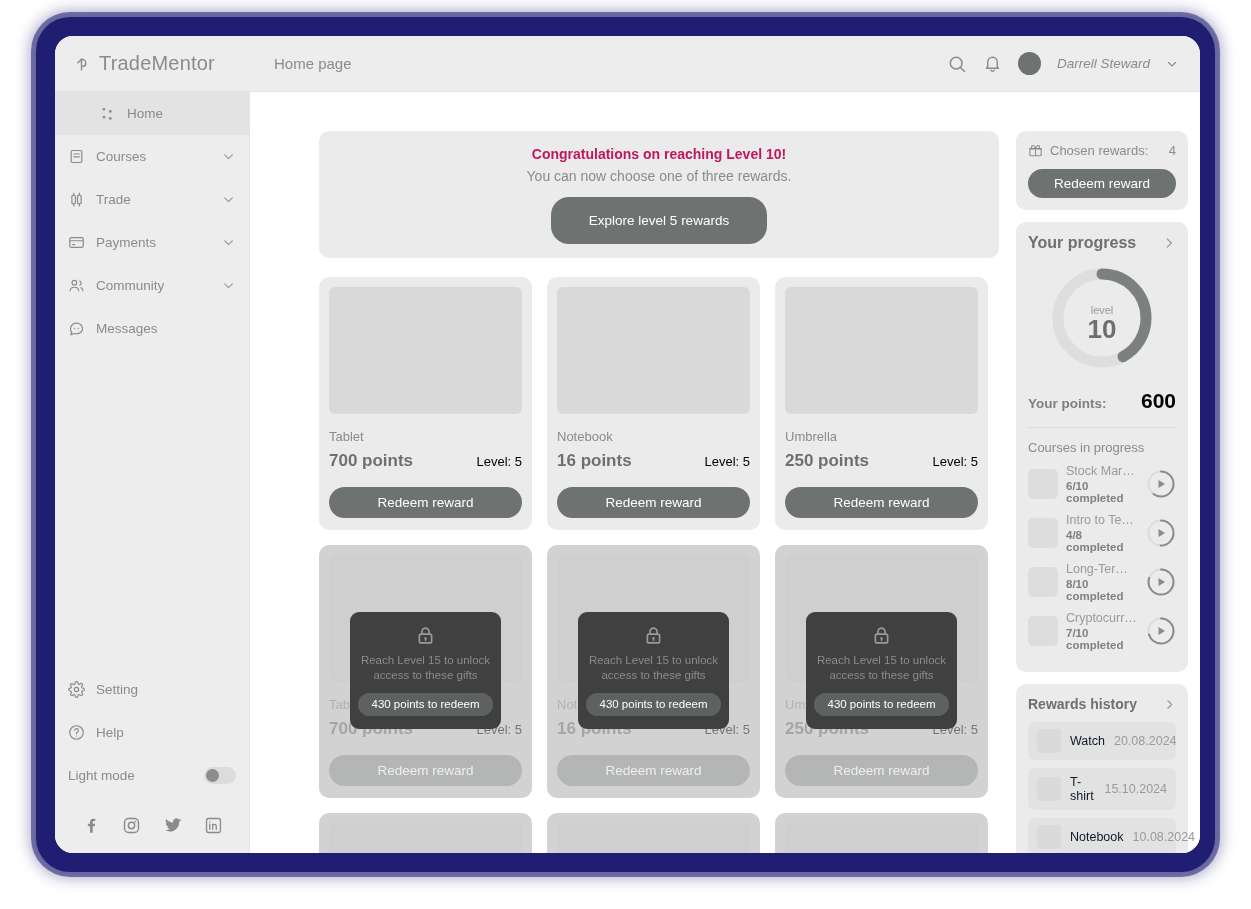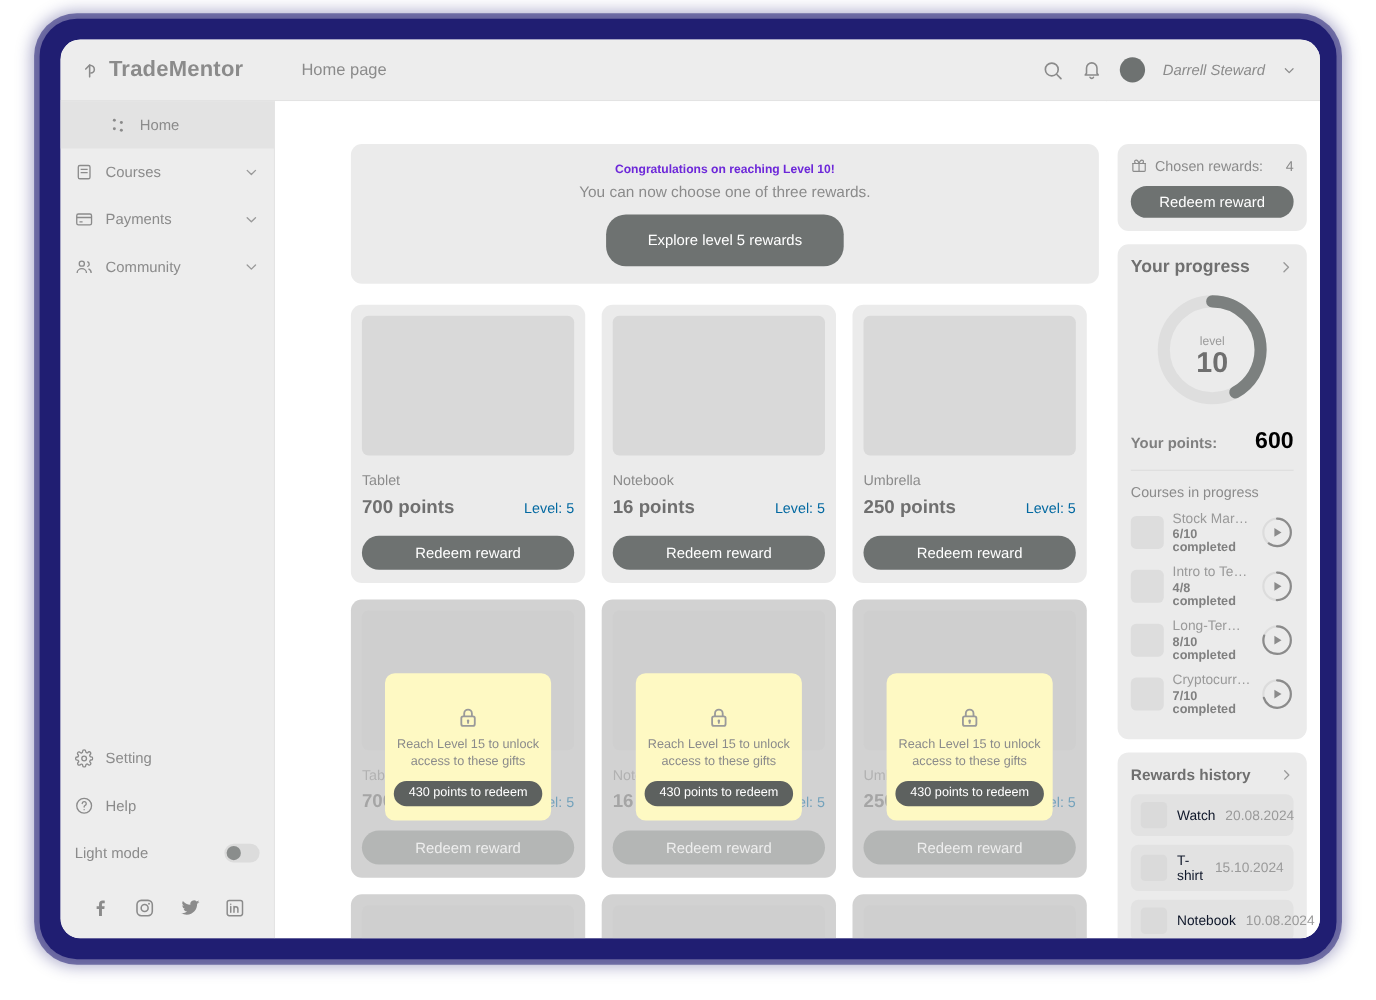--- a/index.html
+++ b/index.html
@@ -24,21 +24,21 @@
     background-image: radial-gradient(#d7d7d7 0.6px, transparent 0.7px);
     background-size: 7px 7px;
   }
   
   #topbar {
     position: absolute; left: 0; top: 0; width: 1145px; height: 56px;
     background: #ededed; border-bottom: 1px solid #e2e2e2;
     display: flex; align-items: center;
   }
   .brand { display: flex; align-items: center; gap: 9px; width: 195px; padding-left: 18px; }
-  .brand-name { font-size: 20px; font-weight: 700; color: #8b8b8b; letter-spacing: .2px; }
+  .brand-name { font-size: 20px; font-weight: 400; color: #8b8b8b; letter-spacing: .2px; }
   .breadcrumb { font-size: 15px; color: #8b8b8b; margin-left: 24px; }
   .top-right { margin-left: auto; display: flex; align-items: center; gap: 16px; padding-right: 22px; }
   .avatar { width: 23px; height: 23px; border-radius: 50%; background: #6e7271; }
   .user-name { font-size: 13.5px; color: #8b8b8b; font-style: italic; }
   .ico { display: inline-flex; align-items: center; justify-content: center; }
   
   #sidebar {
     position: absolute; left: 0; top: 56px; width: 195px; height: 761px;
     background: #ededed; border-right: 1px solid #e4e4e4;
   }
@@ -63,48 +63,48 @@
   .socials { display: flex; align-items: center; justify-content: space-around; padding: 18px 16px 8px; }
   
   #main {
     position: absolute; left: 195px; top: 56px; width: 756px; height: 761px;
     background: #ffffff; padding: 39px 16px 0 69px; overflow: hidden;
   }
   .banner {
     width: 680px; height: 127px; background: #ebebeb; border-radius: 10px;
     display: flex; flex-direction: column; align-items: center; justify-content: center;
   }
-  .banner-title { font-size: 11px; font-weight: 700; color: #6d28d9; margin-bottom: 6px; }
+  .banner-title { font-size: 14px; font-weight: 700; color: #be185d; margin-bottom: 6px; }
   .banner-sub { font-size: 14px; color: #8b8b8b; margin-bottom: 13px; }
   .btn-dark {
     background: #6e7271; color: #ffffff; border: none; border-radius: 18px;
     font-size: 13.5px; font-family: inherit; cursor: pointer;
   }
   .banner-btn { width: 216px; height: 47px; }
   .grid { display: grid; grid-template-columns: repeat(3, 213px); gap: 15px; margin-top: 19px; }
   .card {
     position: relative; background: #ebebeb; border-radius: 10px; padding: 10px;
     height: 253px; overflow: hidden;
   }
   .card-img { height: 127px; background: #d9d9d9; border-radius: 6px; }
   .card-name { font-size: 13px; color: #8b8b8b; margin-top: 15px; }
   .card-row { display: flex; align-items: baseline; margin-top: 7px; }
   .card-points { font-size: 17px; font-weight: 700; color: #6f6f6f; }
-  .card-level { margin-left: auto; font-size: 13px; color: #0369a1; }
+  .card-level { margin-left: auto; font-size: 13px; color: #000000; }
   .card-btn { width: 100%; height: 31px; margin-top: 16px; }
   
   .card.locked .card-img { background: #cfcfcf; }
   .card.locked { background: #d2d2d2; }
   .card.locked .card-name,
   .card.locked .card-points,
   .card.locked .card-level { opacity: .45; }
   .card.locked .card-btn { background: #b4b6b5; color: #eeeeee; }
   .lock-overlay {
     position: absolute; left: 31px; top: 67px; width: 151px;
-    background: #fef9c3; border-radius: 9px; padding: 30px 10px 13px;
+    background: #404040; border-radius: 9px; padding: 13px 10px 13px;
     display: flex; flex-direction: column; align-items: center; text-align: center;
   }
   .lock-text { font-size: 11.5px; color: #8b8b8b; line-height: 1.33; margin-top: 7px; }
   .lock-pill {
     margin-top: 9px; background: #5d615f; color: #ffffff; border: none;
     border-radius: 13px; height: 23px; padding: 0 13px; font-size: 11.5px;
     font-family: inherit; cursor: pointer; white-space: nowrap;
   }
   
   #rail {
@@ -200,20 +200,35 @@
             </span>
             <span class="nav-label">Courses</span>
             <span class="ico">
               <svg width="13" height="13" viewBox="0 0 24 24" fill="none" stroke="#9a9a9a" stroke-width="2.2" stroke-linecap="round" stroke-linejoin="round">
                 <path d="M5 9l7 7 7-7"></path>
               </svg>
             </span>
           </div>
           <div class="nav-item">
             <span class="ico">
+              <svg width="17" height="17" viewBox="0 0 24 24" fill="none" stroke="#8b8b8b" stroke-width="1.7" stroke-linecap="round">
+                <path d="M8 3v3M8 18v3M16 3v3M16 18v3"></path>
+                <rect x="5.5" y="6" width="5" height="12" rx="1.5"></rect>
+                <rect x="13.5" y="6" width="5" height="12" rx="1.5"></rect>
+              </svg>
+            </span>
+            <span class="nav-label">Trade</span>
+            <span class="ico">
+              <svg width="13" height="13" viewBox="0 0 24 24" fill="none" stroke="#9a9a9a" stroke-width="2.2" stroke-linecap="round" stroke-linejoin="round">
+                <path d="M5 9l7 7 7-7"></path>
+              </svg>
+            </span>
+          </div>
+          <div class="nav-item">
+            <span class="ico">
               <svg width="17" height="17" viewBox="0 0 24 24" fill="none" stroke="#8b8b8b" stroke-width="1.7">
                 <rect x="2.5" y="5" width="19" height="14" rx="2.2"></rect>
                 <path d="M2.5 9.5h19M6 15h4"></path>
               </svg>
             </span>
             <span class="nav-label">Payments</span>
             <span class="ico">
               <svg width="13" height="13" viewBox="0 0 24 24" fill="none" stroke="#9a9a9a" stroke-width="2.2" stroke-linecap="round" stroke-linejoin="round">
                 <path d="M5 9l7 7 7-7"></path>
               </svg>
@@ -226,20 +241,30 @@
                 <path d="M3 20c0-3.3 2.7-5.5 6-5.5s6 2.2 6 5.5"></path>
                 <path d="M16 5.5a3.3 3.3 0 0 1 0 6.4M17.5 14.8c2.2.7 3.5 2.6 3.5 5.2"></path>
               </svg>
             </span>
             <span class="nav-label">Community</span>
             <span class="ico">
               <svg width="13" height="13" viewBox="0 0 24 24" fill="none" stroke="#9a9a9a" stroke-width="2.2" stroke-linecap="round" stroke-linejoin="round">
                 <path d="M5 9l7 7 7-7"></path>
               </svg>
             </span>
+          </div>
+          <div class="nav-item">
+            <span class="ico">
+              <svg width="17" height="17" viewBox="0 0 24 24" fill="none" stroke="#8b8b8b" stroke-width="1.7" stroke-linejoin="round">
+                <path d="M20.5 12c0 4.2-3.8 7.5-8.5 7.5-1 0-2-.15-2.9-.43L4 21l1.3-3.4A7.2 7.2 0 0 1 3.5 12C3.5 7.8 7.3 4.5 12 4.5s8.5 3.3 8.5 7.5z"></path>
+                <circle cx="9.3" cy="12" r=".9" fill="#8b8b8b" stroke="none"></circle>
+                <circle cx="14.2" cy="12" r=".9" fill="#8b8b8b" stroke="none"></circle>
+              </svg>
+            </span>
+            <span class="nav-label">Messages</span>
           </div>
         </div>
       <div id="nav-bottom">
         <div class="nav-item">
           <span class="ico">
             <svg width="17" height="17" viewBox="0 0 24 24" fill="none" stroke="#8b8b8b" stroke-width="1.7">
               <circle cx="12" cy="12" r="3"></circle>
               <path d="M19.4 15a1.6 1.6 0 0 0 .3 1.8l.1.1a2 2 0 1 1-2.8 2.8l-.1-.1a1.6 1.6 0 0 0-1.8-.3 1.6 1.6 0 0 0-1 1.5V21a2 2 0 1 1-4 0v-.1a1.6 1.6 0 0 0-1-1.5 1.6 1.6 0 0 0-1.8.3l-.1.1a2 2 0 1 1-2.8-2.8l.1-.1a1.6 1.6 0 0 0 .3-1.8 1.6 1.6 0 0 0-1.5-1H3a2 2 0 1 1 0-4h.1a1.6 1.6 0 0 0 1.5-1 1.6 1.6 0 0 0-.3-1.8l-.1-.1a2 2 0 1 1 2.8-2.8l.1.1a1.6 1.6 0 0 0 1.8.3H9a1.6 1.6 0 0 0 1-1.5V3a2 2 0 1 1 4 0v.1a1.6 1.6 0 0 0 1 1.5 1.6 1.6 0 0 0 1.8-.3l.1-.1a2 2 0 1 1 2.8 2.8l-.1.1a1.6 1.6 0 0 0-.3 1.8V9a1.6 1.6 0 0 0 1.5 1H21a2 2 0 1 1 0 4h-.1a1.6 1.6 0 0 0-1.5 1z"></path>
             </svg>
           </span>

